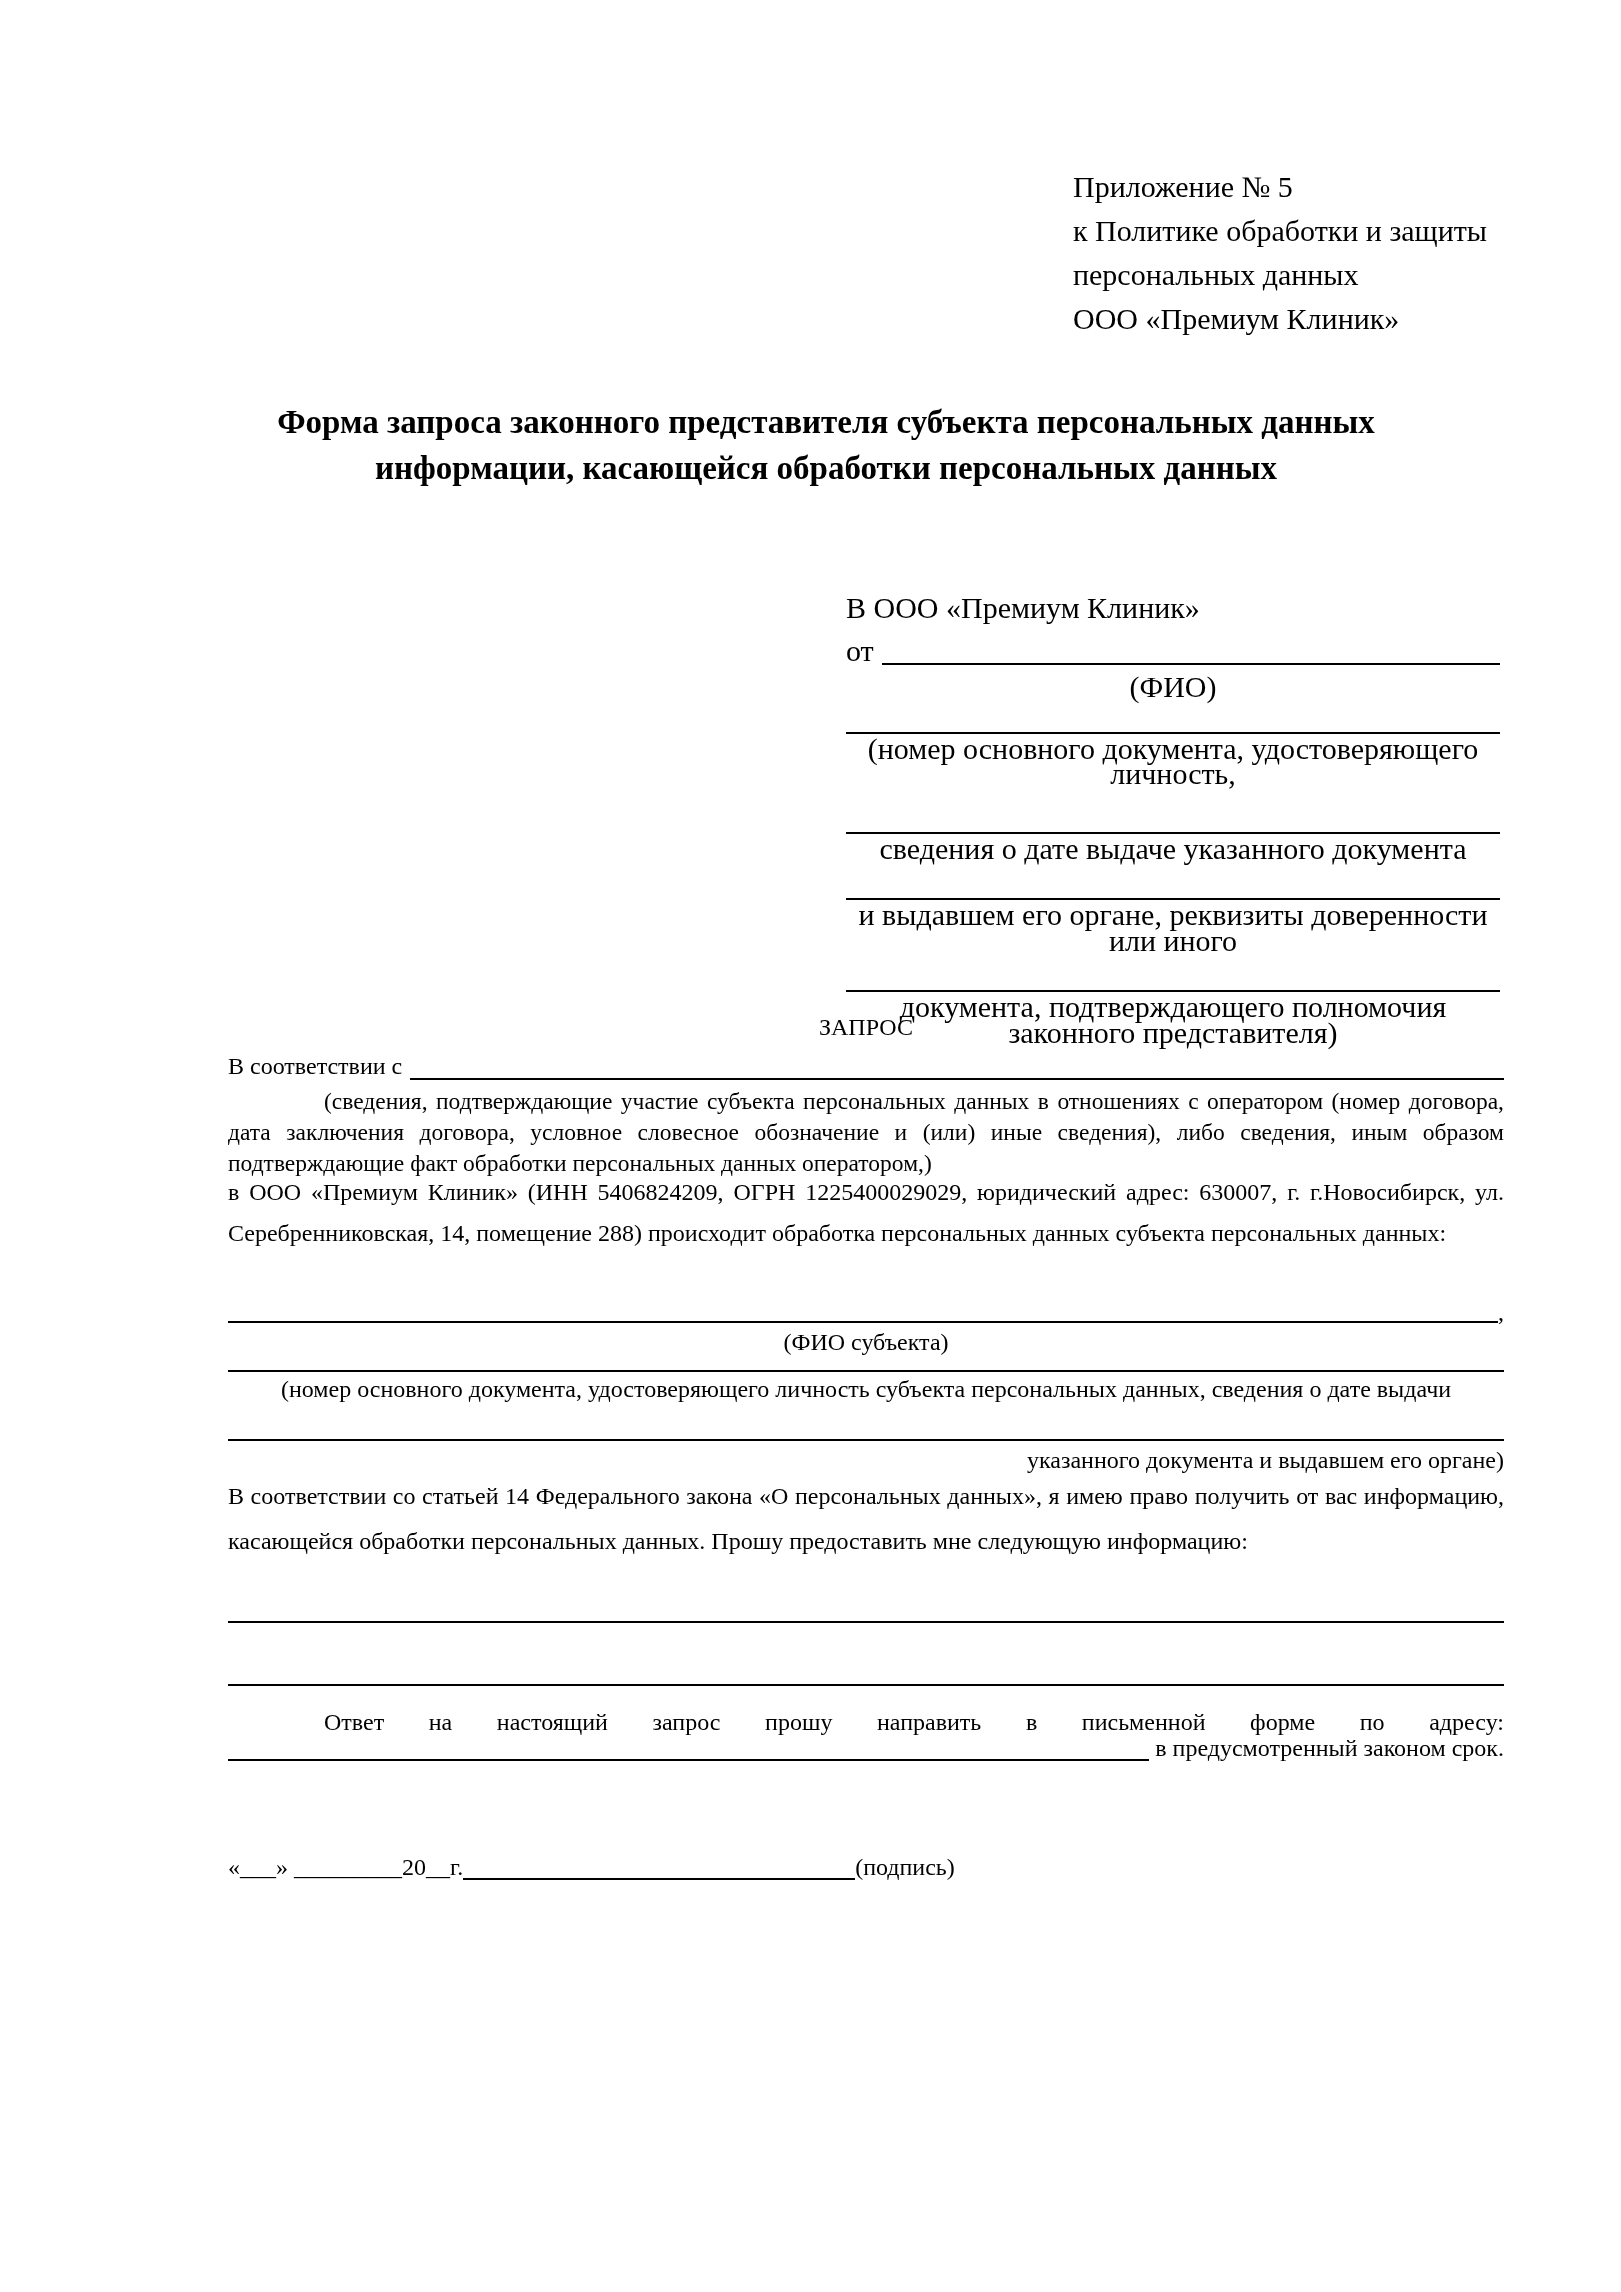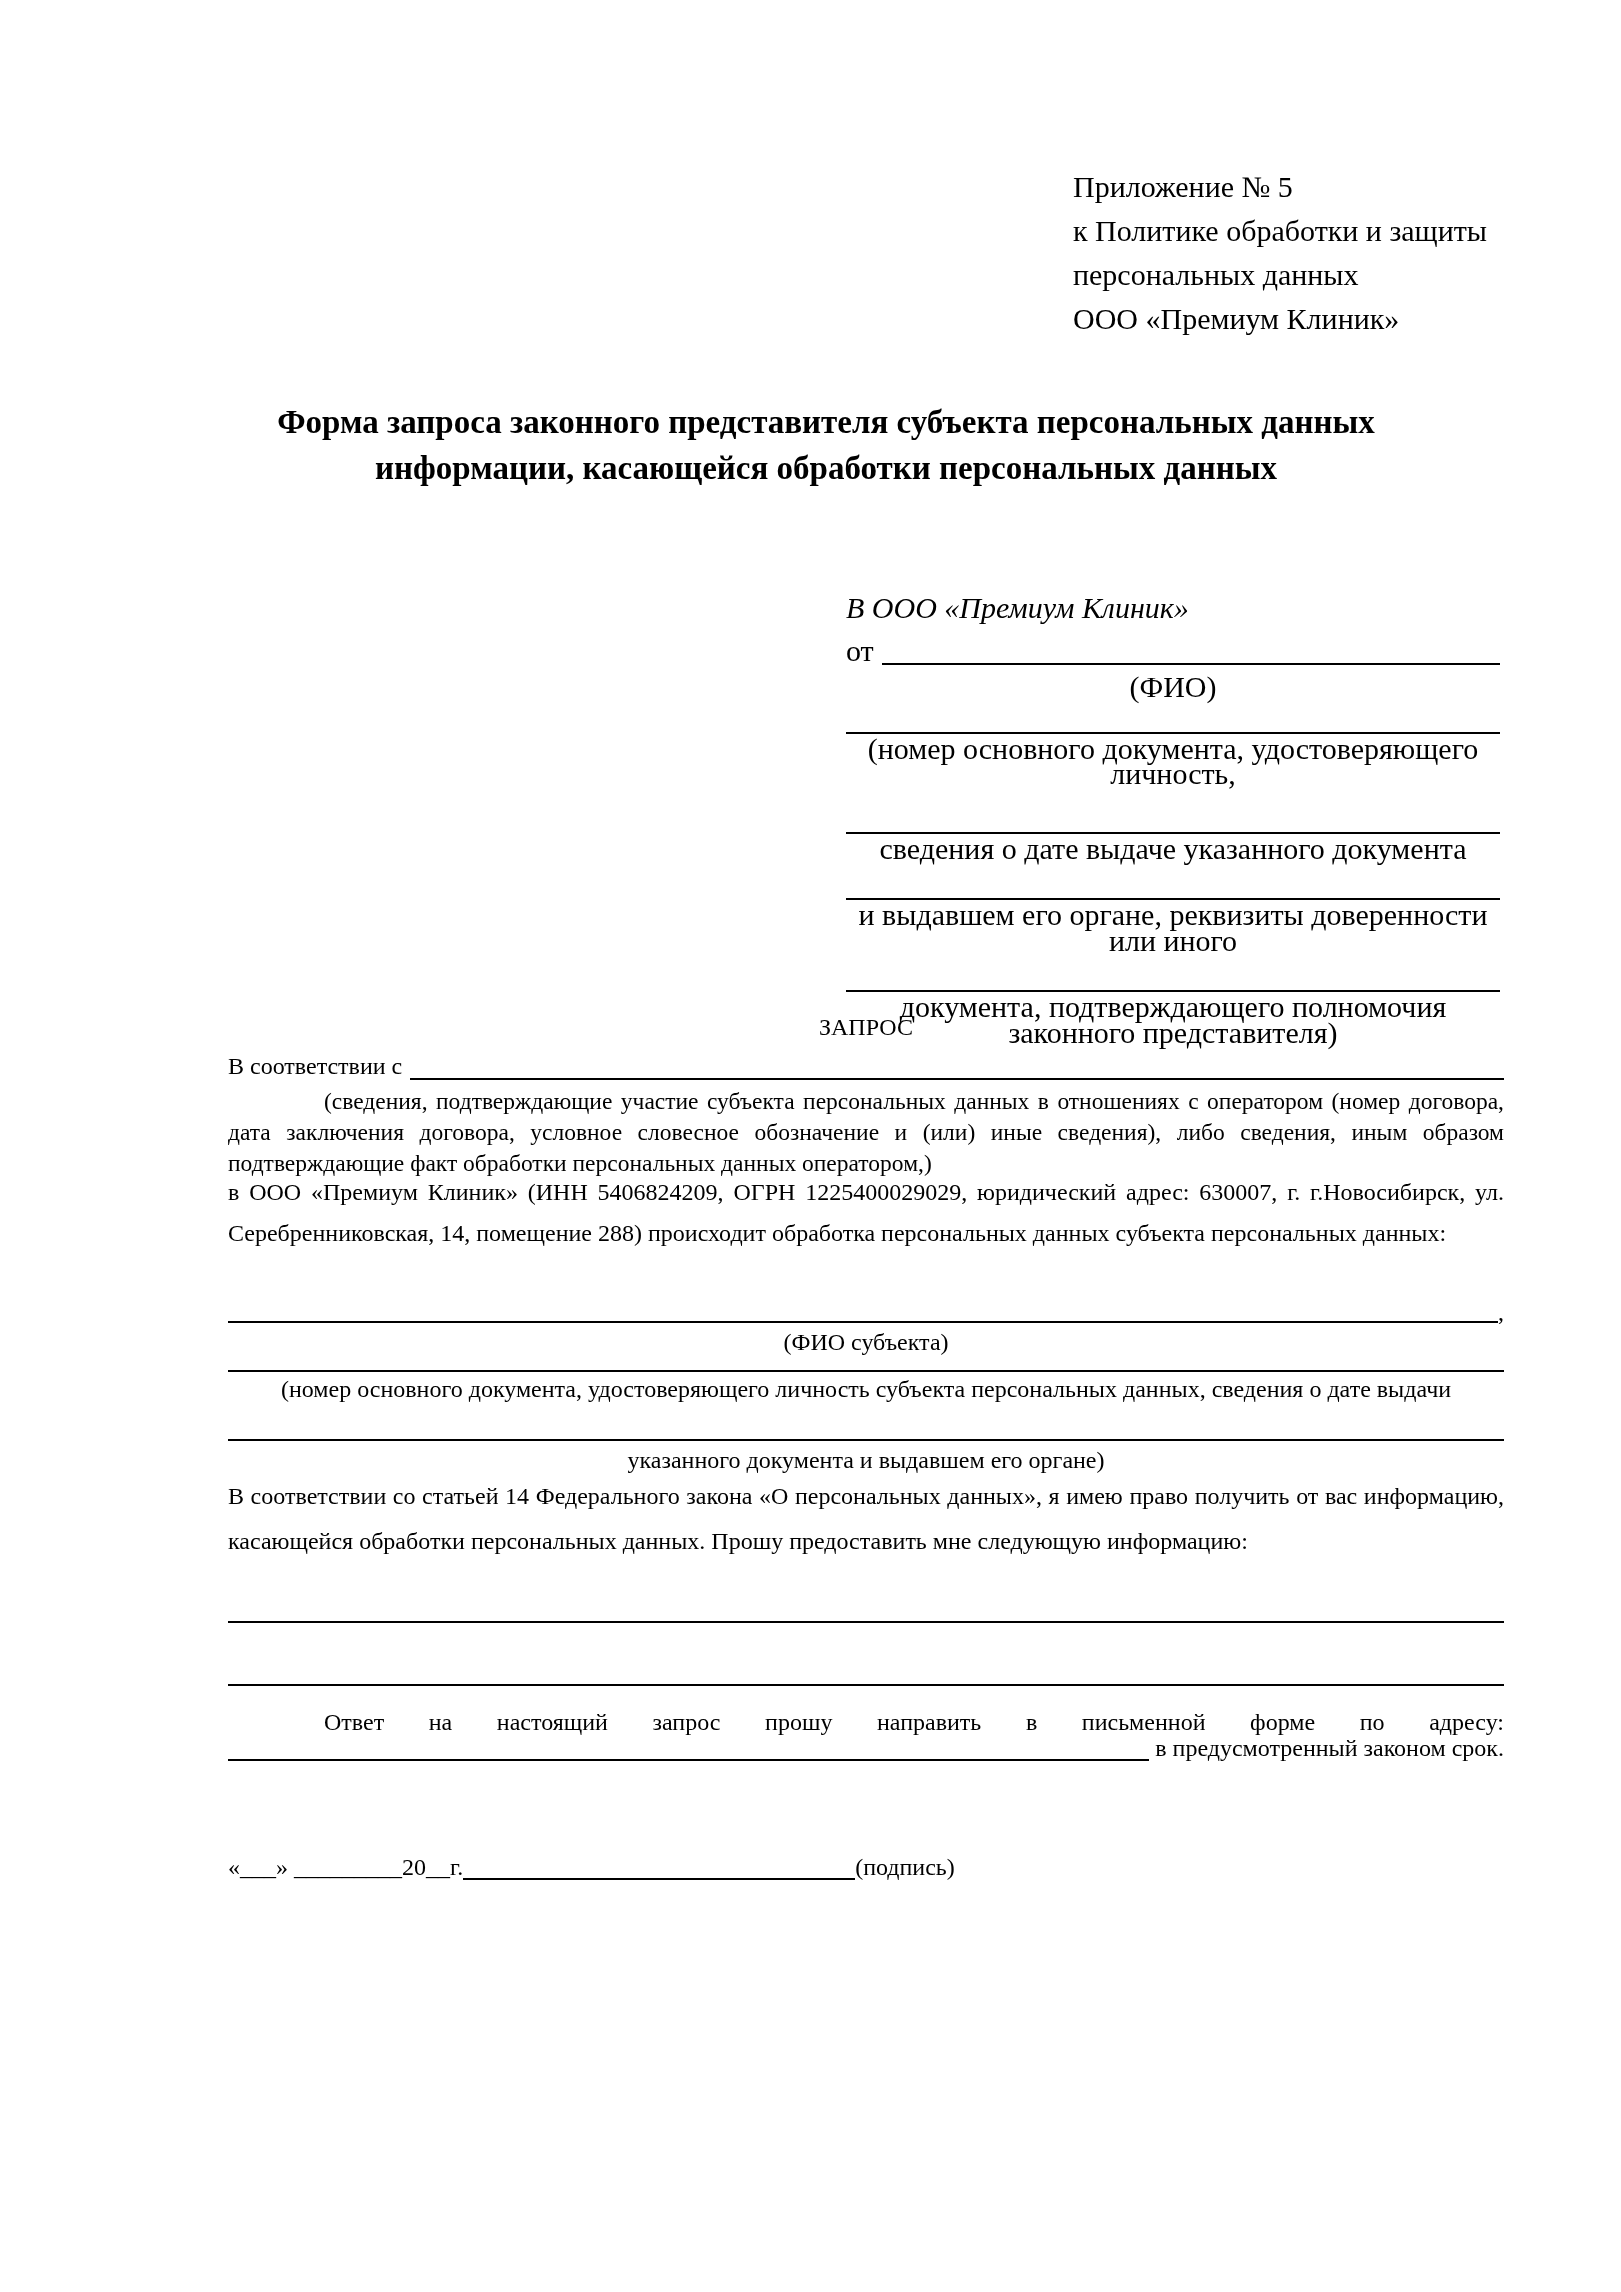--- a/index.html
+++ b/index.html
@@ -7,42 +7,42 @@
     position:relative;width:1621px;height:1991px;background:#ffffff;color:#000;
     font-family:"Liberation Serif","DejaVu Serif",serif;overflow:hidden;
   }
   
   .hdr{position:absolute;left:1073px;top:165px;font-size:30px;line-height:44px;white-space:pre-line;}
   
   .title{position:absolute;left:147px;top:399px;width:1358px;text-align:center;
          font-weight:bold;font-size:33px;line-height:46px;white-space:pre-line;}
   
   .addr{position:absolute;left:846px;top:586px;width:654px;font-size:30px;}
-  .addr .to{line-height:43px;font-style:italic;}
+  .addr .to{line-height:43px;}
   .row{display:flex;align-items:flex-end;}
   .from-row{line-height:43px;}
   .fill{flex:1;border-bottom:2.9px solid #000;margin-bottom:6.9px;margin-left:7.8px;}
   .cap{font-size:30px;line-height:25.5px;text-align:center;}
   .cap-sm{font-size:23.5px;line-height:26.5px;text-align:center;font-family:Liberation Serif, serif;}
   .uline{border-top:2.9px solid #000;height:0;}
   .addr .u1{margin-top:32px;} .addr .u2{margin-top:45px;}
   .addr .u3{margin-top:37px;} .addr .u4{margin-top:37px;}
   .addr .cap{margin-top:2px;}
   
   .mainblk{position:absolute;left:228px;width:1276px;font-size:24px;}
   .zapros{top:1006px;text-align:center;line-height:43px;}
   .intro-row{top:1047px;line-height:39px;display:flex;align-items:flex-end;}
   .intro-row .fill{margin-bottom:5.9px;}
   .intro-cap{top:1086px;font-size:23.5px;line-height:31px;text-align:justify;text-indent:96px;}
   .op-para{top:1172px;line-height:41px;text-align:justify;}
   .comma-row{top:1298px;line-height:29px;display:flex;align-items:flex-end;}
   .comma-row .fill{margin-left:0;margin-bottom:3.9px;}
   .fio-cap{top:1329px;}
   .ul-a{top:1370px;} .cap-a{top:1376px;}
-  .ul-b{top:1439px;} .cap-b{top:1447px;}
+  .ul-b{top:1439px;} .cap-b{top:1447px;text-align:right;}
   .rights{top:1474px;line-height:45px;text-align:justify;}
   .ul-c{top:1621px;} .ul-d{top:1684px;}
   .reply{top:1700px;line-height:44px;text-align:justify;text-align-last:justify;text-indent:96px;}
   .tail-row{top:1731px;line-height:35px;display:flex;align-items:flex-end;}
   .tail-row .fill{margin-left:0;margin-bottom:4.9px;margin-right:5.9px;}
   
   .footer-row{top:1847px;display:flex;justify-content:flex-start;align-items:flex-end;line-height:41px;}
   .sig-group{display:flex;align-items:flex-end;}
   .sig-line{width:392px;border-bottom:2.9px solid #000;margin-bottom:7.8px;}
 </style>

